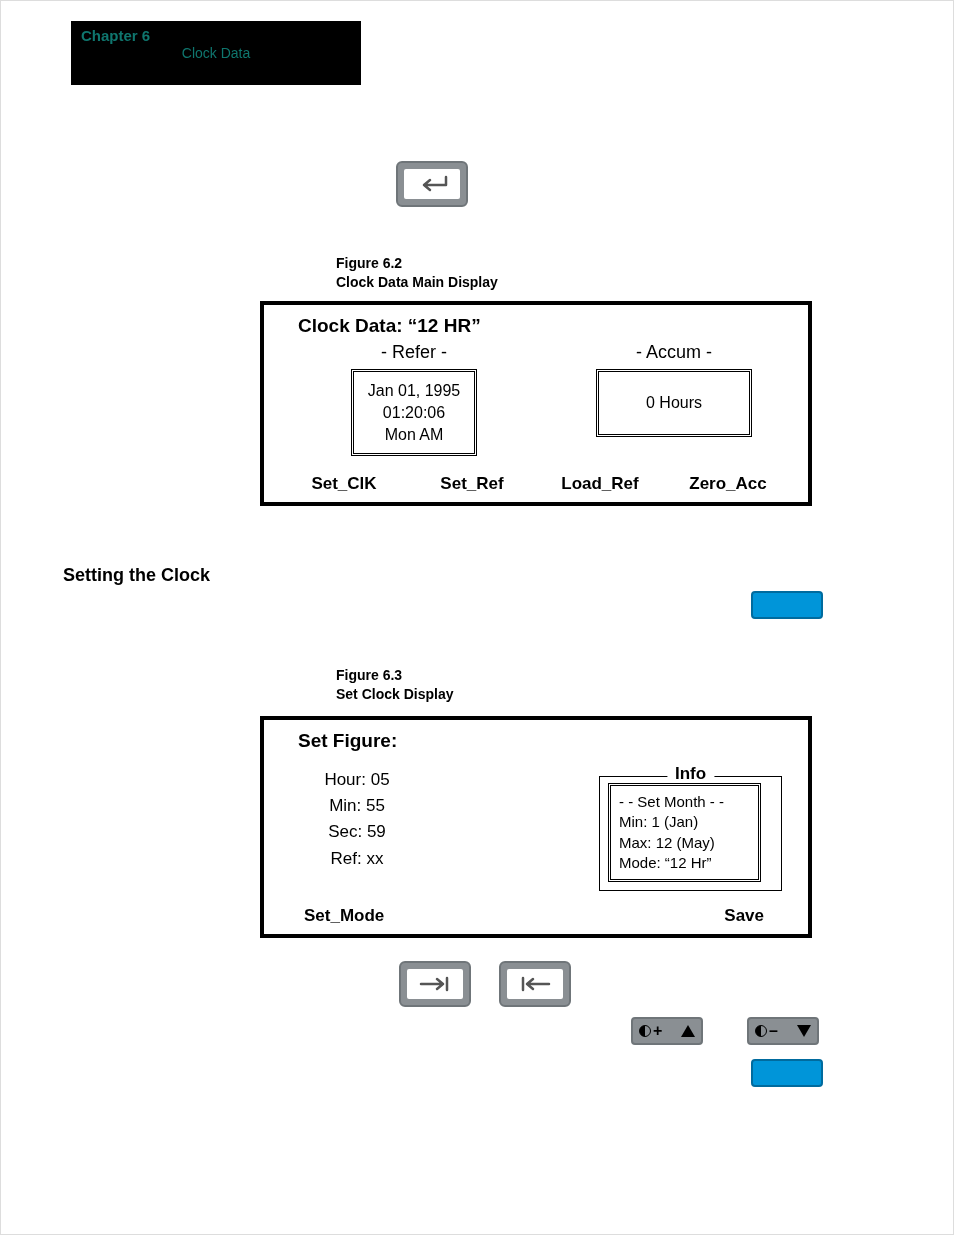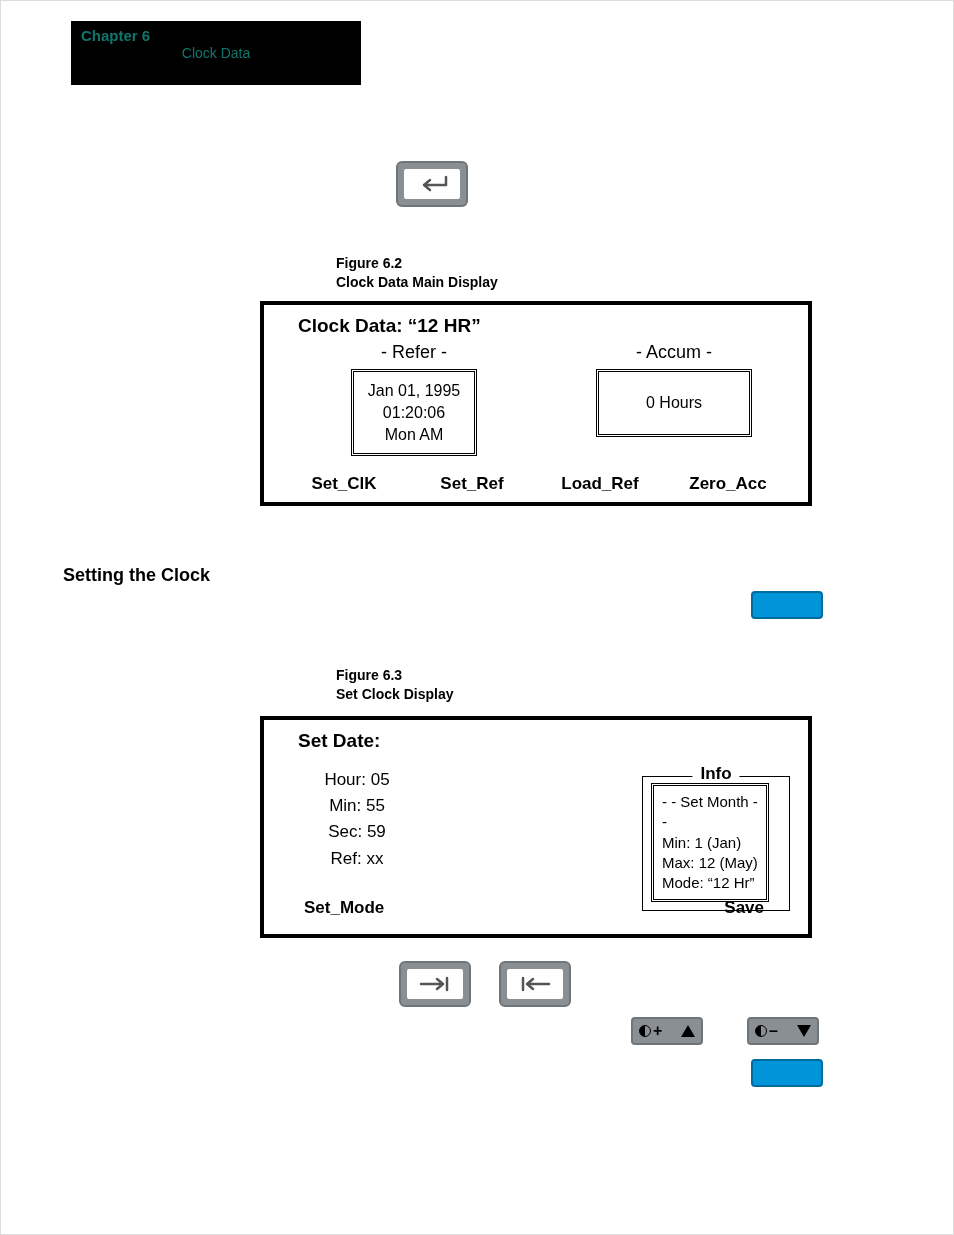--- a/index.html
+++ b/index.html
@@ -24,24 +24,24 @@
   .dbox{border:3px double #000;display:inline-block;padding:8px 10px;font:400 16px/1.35 Helvetica,Arial,sans-serif;min-width:100px;text-align:center;}
   .fnrow{position:absolute;left:16px;right:16px;bottom:10px;display:flex;font:400 17px/1 Helvetica,Arial,sans-serif;}
   .fnrow span{flex:1;text-align:center;font-weight:bold;}
   .section-h{position:absolute;left:62px;top:565px;font:700 18px/1 Helvetica,Arial,sans-serif;}
   .blue-key{position:absolute;width:72px;height:28px;background:#0095d9;border:2px solid #006b9e;border-radius:4px;box-sizing:border-box;}
   .blue1{left:750px;top:590px;}
   .blue2{left:750px;top:1058px;}
   .sc-body{display:flex;margin:14px 0 0 12px;font:400 17px/1.55 Helvetica,Arial,sans-serif;}
   .sc-c1{width:160px;}
   .sc-c2{width:130px;text-align:center;}
-  .info-frame{position:absolute;right:18px;top:56px;width:148px;border:1.5px solid #000;padding:6px 20px 8px 8px;box-sizing:border-box;}
+  .info-frame{position:absolute;right:26px;top:56px;width:183px;border:1.5px solid #000;padding:6px 20px 8px 8px;box-sizing:border-box;}
   .info-frame .legend{position:absolute;top:-12px;left:50%;transform:translateX(-50%);background:#fff;padding:0 8px;font:700 17px/1 Helvetica,Arial,sans-serif;}
   .info-inner{border:3px double #000;padding:6px 8px;font:400 15px/1.35 Helvetica,Arial,sans-serif;}
-  .fnrow2{left:16px;right:16px;bottom:18px;}
+  .fnrow2{left:16px;right:16px;bottom:10px;}
   .fnrow2 span:first-child{text-align:left;padding-left:24px;}
   .fnrow2 span:last-child{text-align:right;padding-right:28px;}
   .nav-keys{position:absolute;left:398px;top:960px;display:flex;gap:28px;}
   .nav-keys .key{width:72px;height:46px;padding:6px;}
   .nav-keys .key-inner{width:100%;height:100%;}
   .contrast-keys{position:absolute;left:630px;top:1016px;display:flex;gap:44px;}
   .ckey{width:72px;height:28px;background:#8a8f93;border:2px solid #6f7579;border-radius:4px;display:flex;align-items:center;justify-content:space-between;padding:0 6px;box-sizing:border-box;color:#000;}
   .tri{width:0;height:0;}
   .tri-up{border-left:7px solid transparent;border-right:7px solid transparent;border-bottom:12px solid #000;}
   .tri-dn{border-left:7px solid transparent;border-right:7px solid transparent;border-top:12px solid #000;}
@@ -100,21 +100,21 @@
 
   <div class="section-h">Setting the Clock</div>
   <div class="blue-key blue1"></div>
 
   <div class="fig-cap fig63">
     <span>Figure 6.3</span><br>
     <span>Set Clock Display</span>
   </div>
 
   <div class="panel panel2">
-    <div class="p-title">Set Date:</div>
+    <div class="p-title">Set Figure:</div>
     <div class="sc-body">
       <div class="sc-c2">
         <div>Hour:  05</div>
         <div>Min: 55</div>
         <div>Sec: 59</div>
         <div>Ref: xx</div>
       </div>
     </div>
     <div class="info-frame">
       <div class="legend">Info</div>

